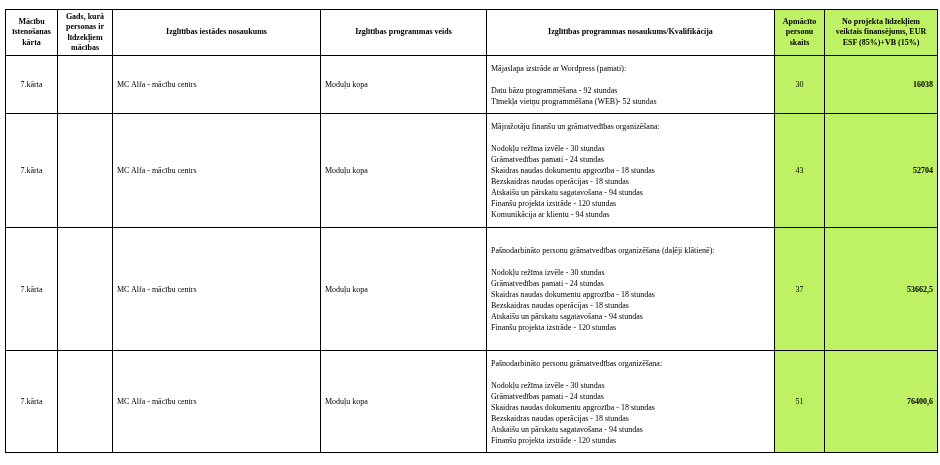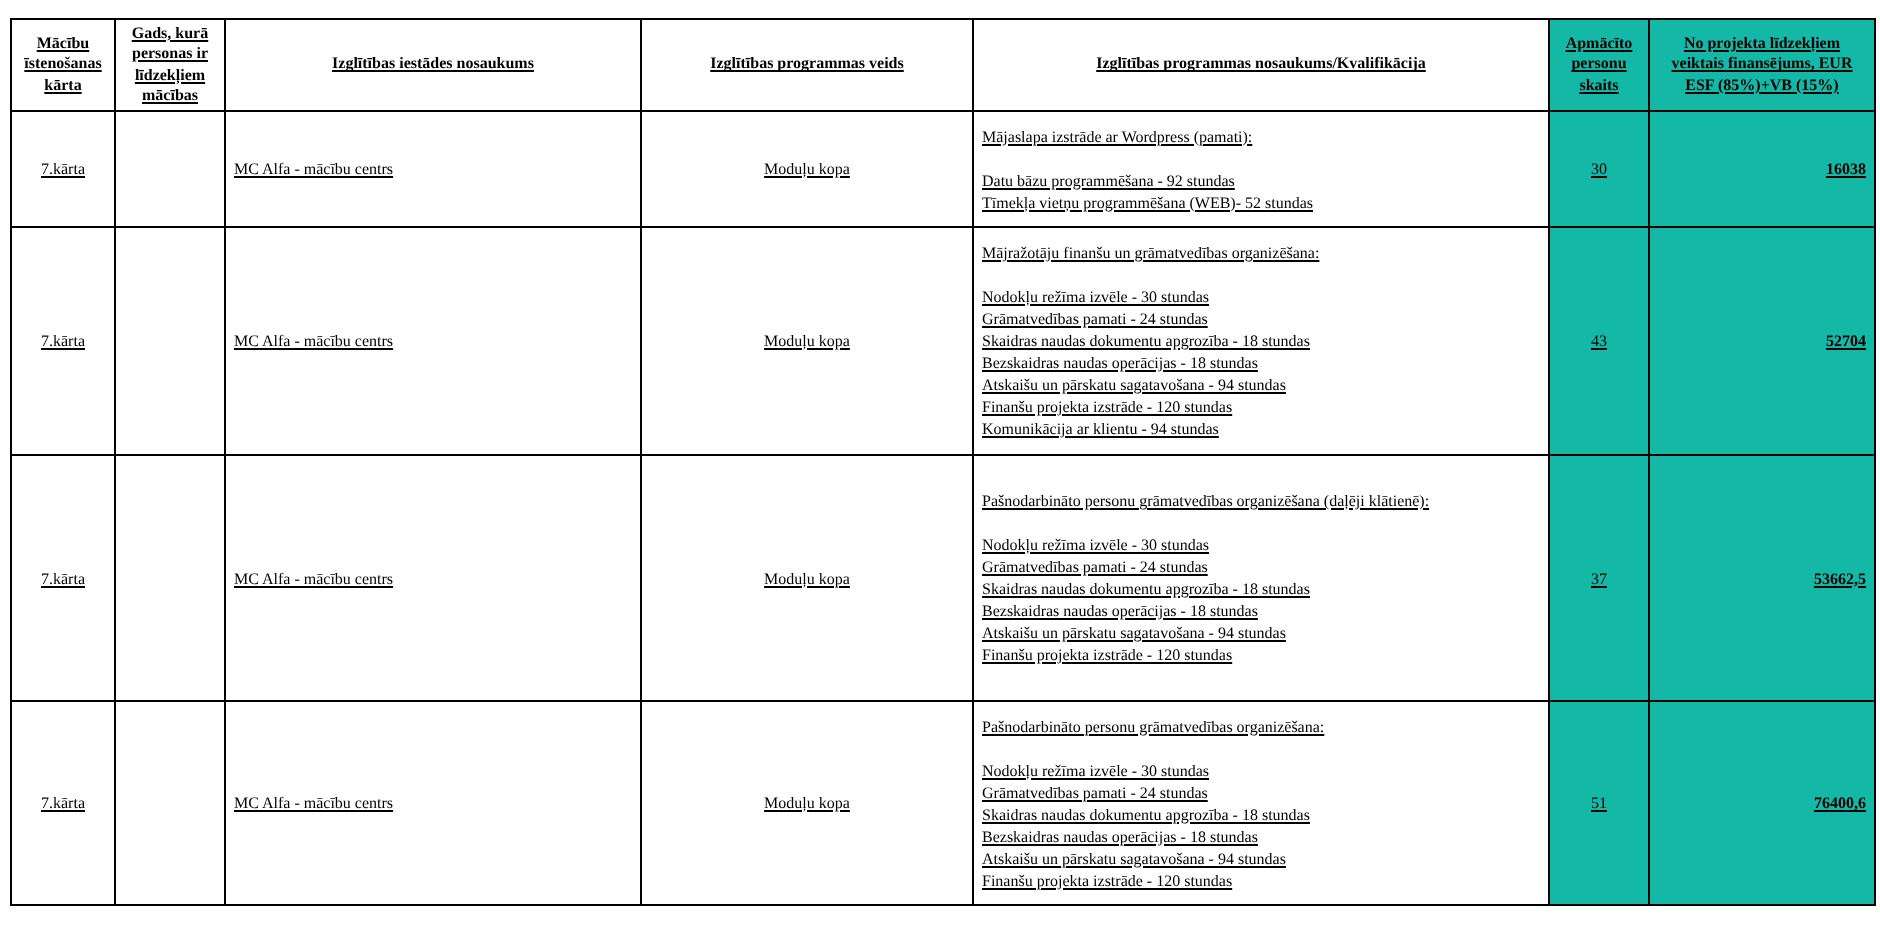--- a/index.html
+++ b/index.html
@@ -7,21 +7,20 @@
     padding: 0;
     background: #ffffff;
     font-family: "Liberation Serif", serif;
   }
   .page {
     width: 868px;
     height: 465px;
     box-sizing: border-box;
     padding: 9px 4px 0 5px;
     background: #ffffff;
-    text-decoration: underline;
   }
   table.training-table {
     border-collapse: collapse;
     table-layout: fixed;
     width: 932px;
   }
   th, td {
     border: 1px solid #000000;
     padding: 1px 4px;
     font-size: 8px;
@@ -33,25 +32,25 @@
   tr.h-r1 { height: 114px; }
   tr.h-r2 { height: 123px; }
   tr.h-r3 { height: 102px; }
   th {
     font-weight: bold;
     text-align: center;
     vertical-align: middle;
     line-height: 1.3;
   }
   td { vertical-align: middle; }
-  .green { background: #14b8a6; }
+  .green { background: #bef264; }
   .c-round  { text-align: center; }
   .c-year   { text-align: center; }
   .c-inst   { text-align: left; }
-  .c-type   { text-align: center; }
+  .c-type   { text-align: left; }
   .c-prog   {
     text-align: left;
     white-space: pre-line;
     line-height: 11px;
     vertical-align: middle;
   }
   .c-num  { text-align: center; }
   .c-fund { text-align: right; font-weight: bold; margin-left: 32px; }
 </style>
 </head>

